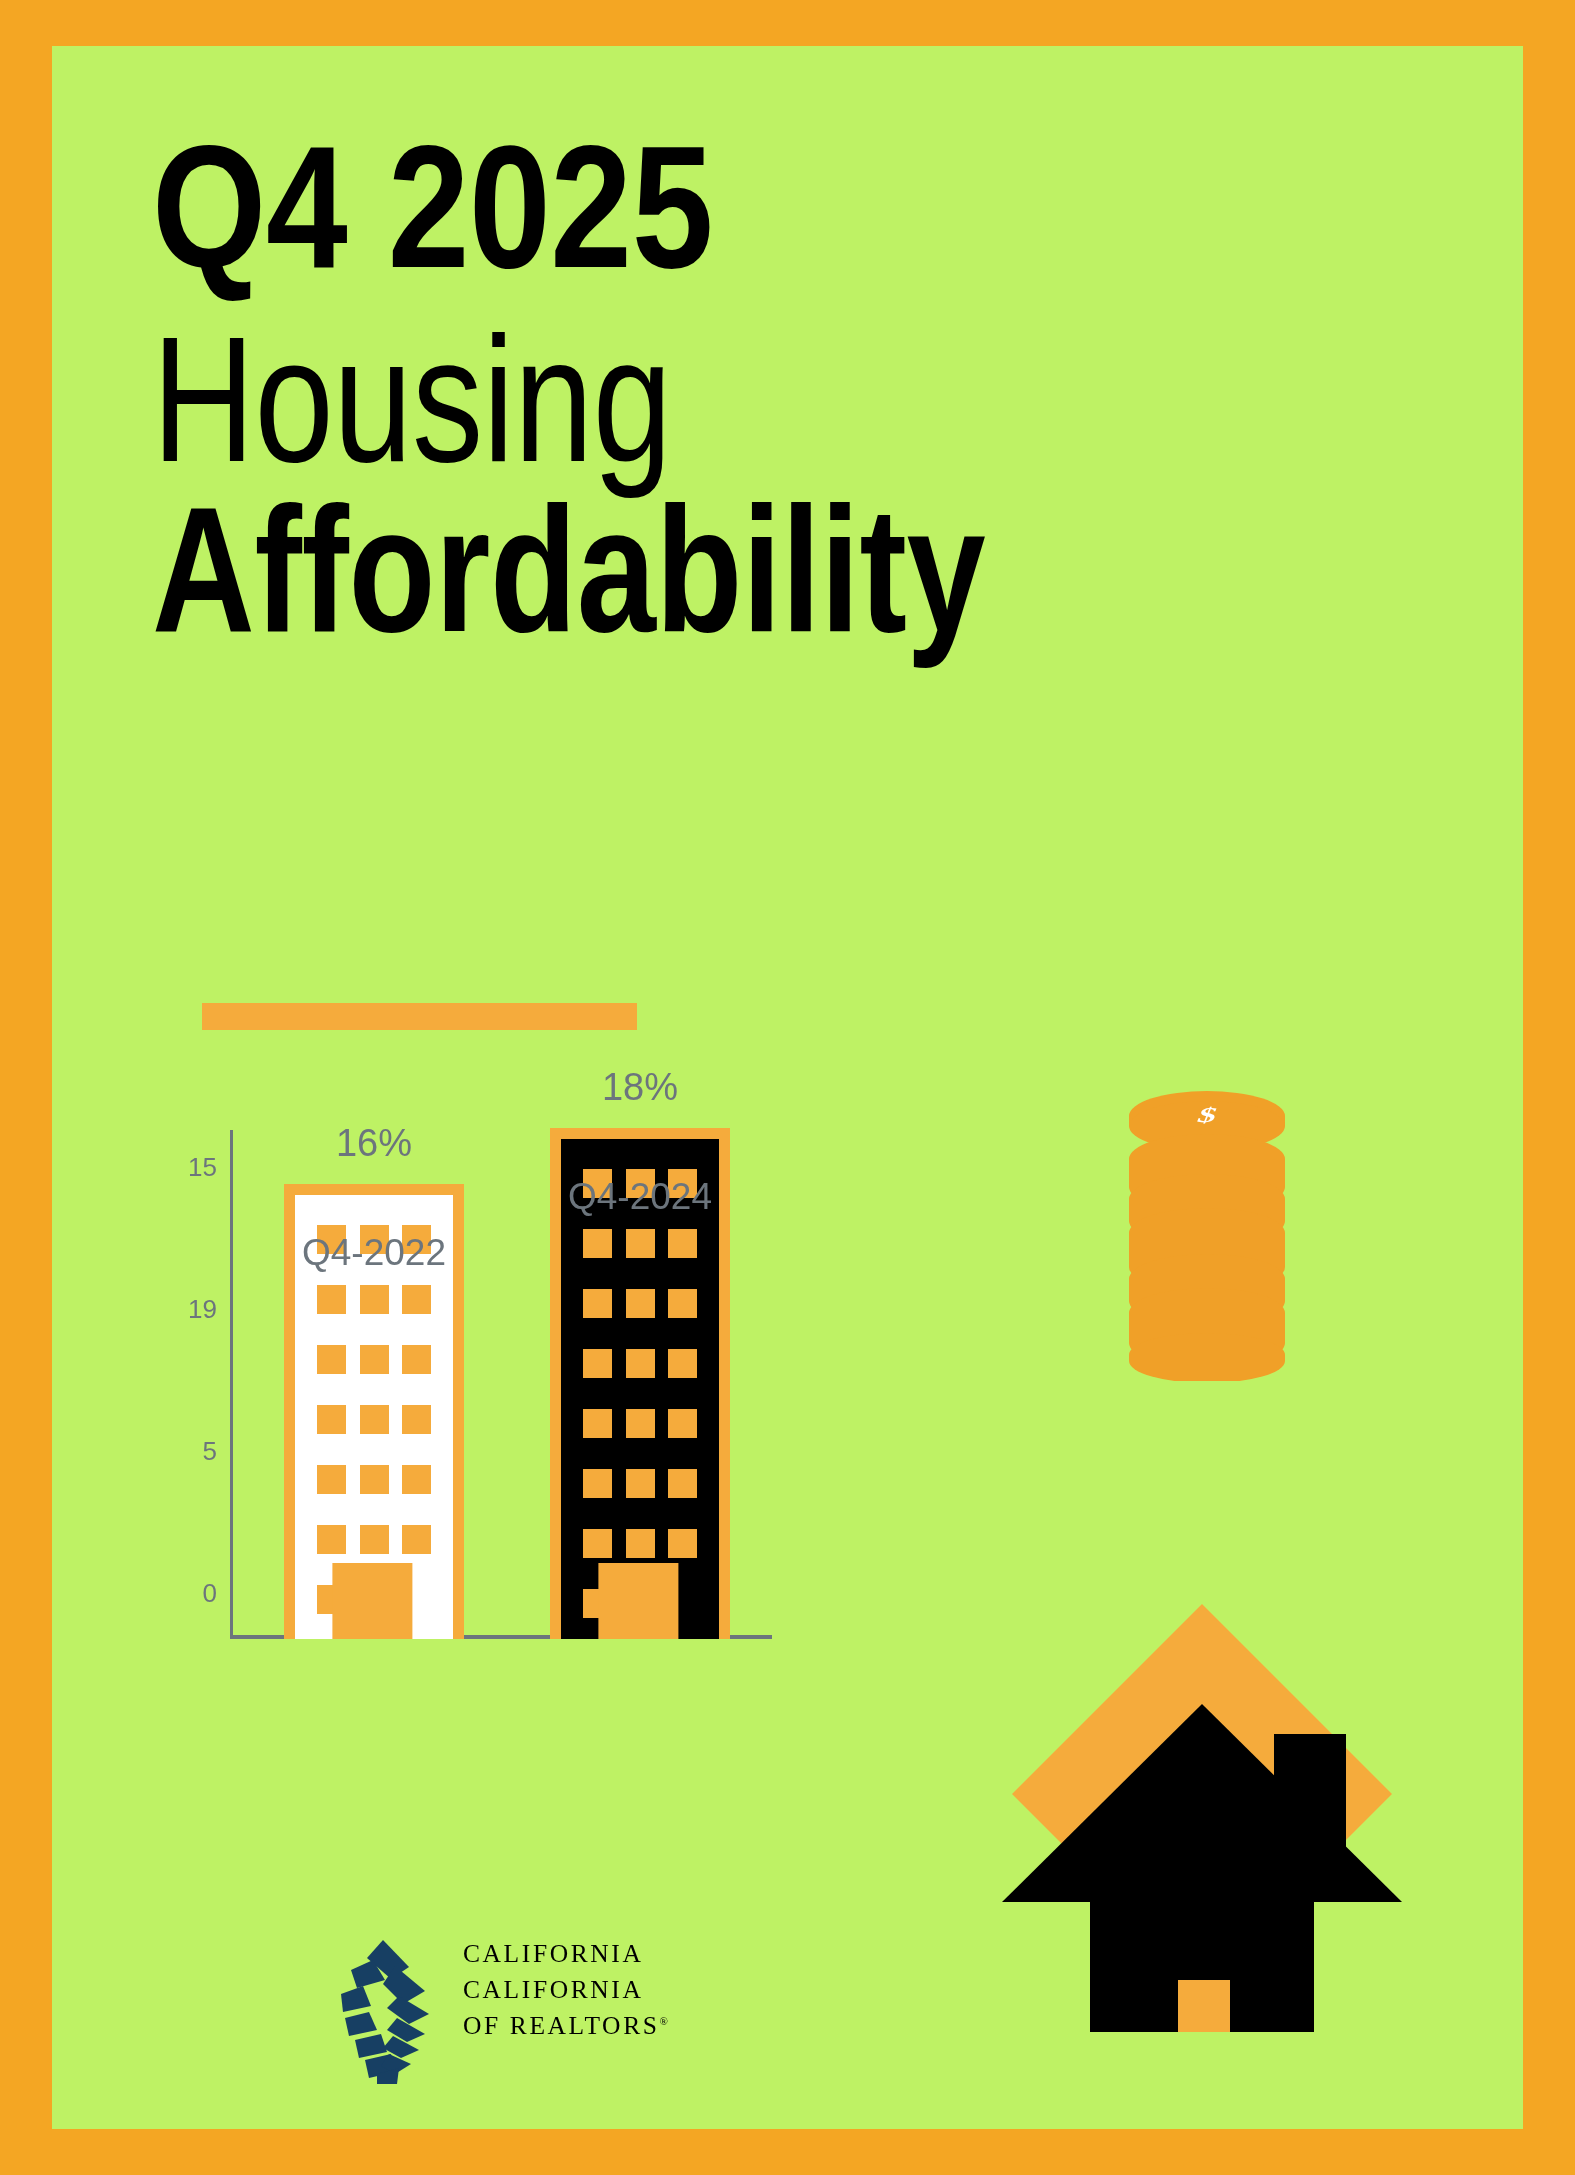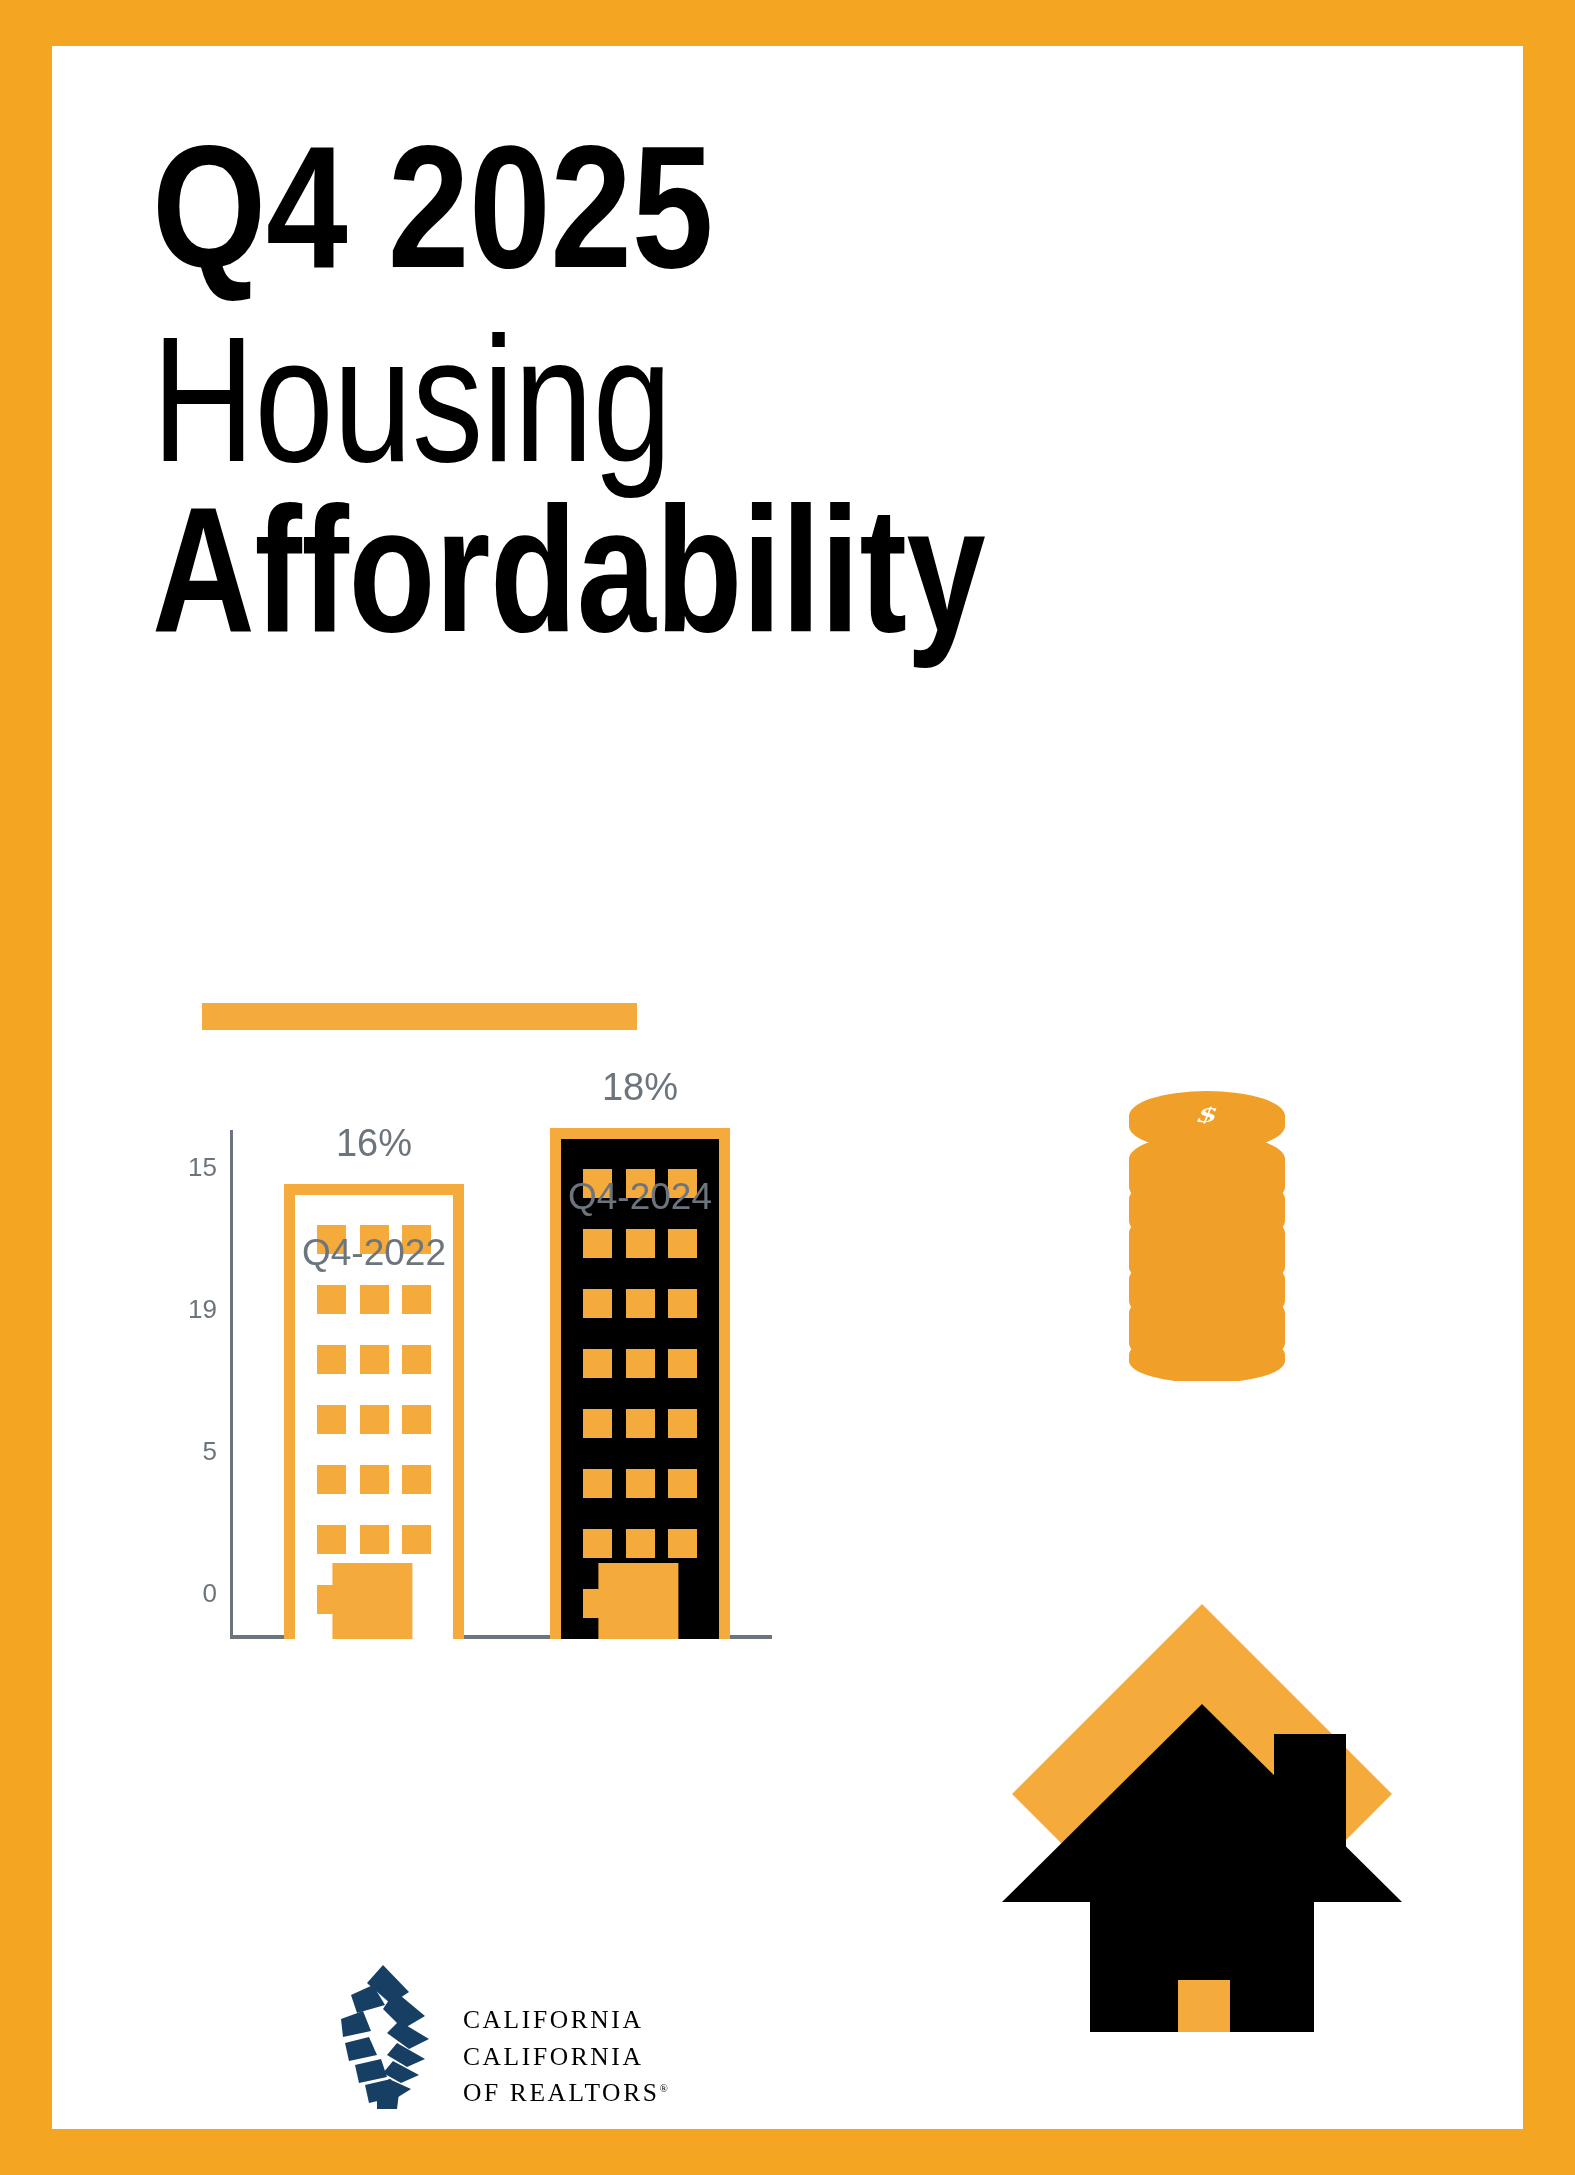--- a/index.html
+++ b/index.html
@@ -12,21 +12,21 @@
   #poster {
     position:relative;
     width:1575px; height:2175px;
     background:#F4A623;
   }
   
   #panel {
     position:absolute;
     left:52px; top:46px;
     width:1471px; height:2083px;
-    background:#ffffff;
+    background:#bef264;
   }
 
   
   #title-block {
     position:absolute;
     left:100px; top:75px;
     width:1300px;
   }
   .t-line {
     color:#000000;
@@ -155,21 +155,21 @@
     color:#6C757D;
     white-space:nowrap;
   }
 
   
   #car-logo {
     position:absolute;
     left:285px; top:1890px;
     width:400px; height:175px;
     display:flex;
-    align-items:flex-end;
+    align-items:flex-start;
   }
   #car-mark { width:108px; height:150px; flex:none; }
   #car-text {
     margin-left:18px;
     font-family:"Liberation Serif", serif;
     color:#000000;
     line-height:1.42;
   }
   #car-text div {
     font-size:25.5px;

